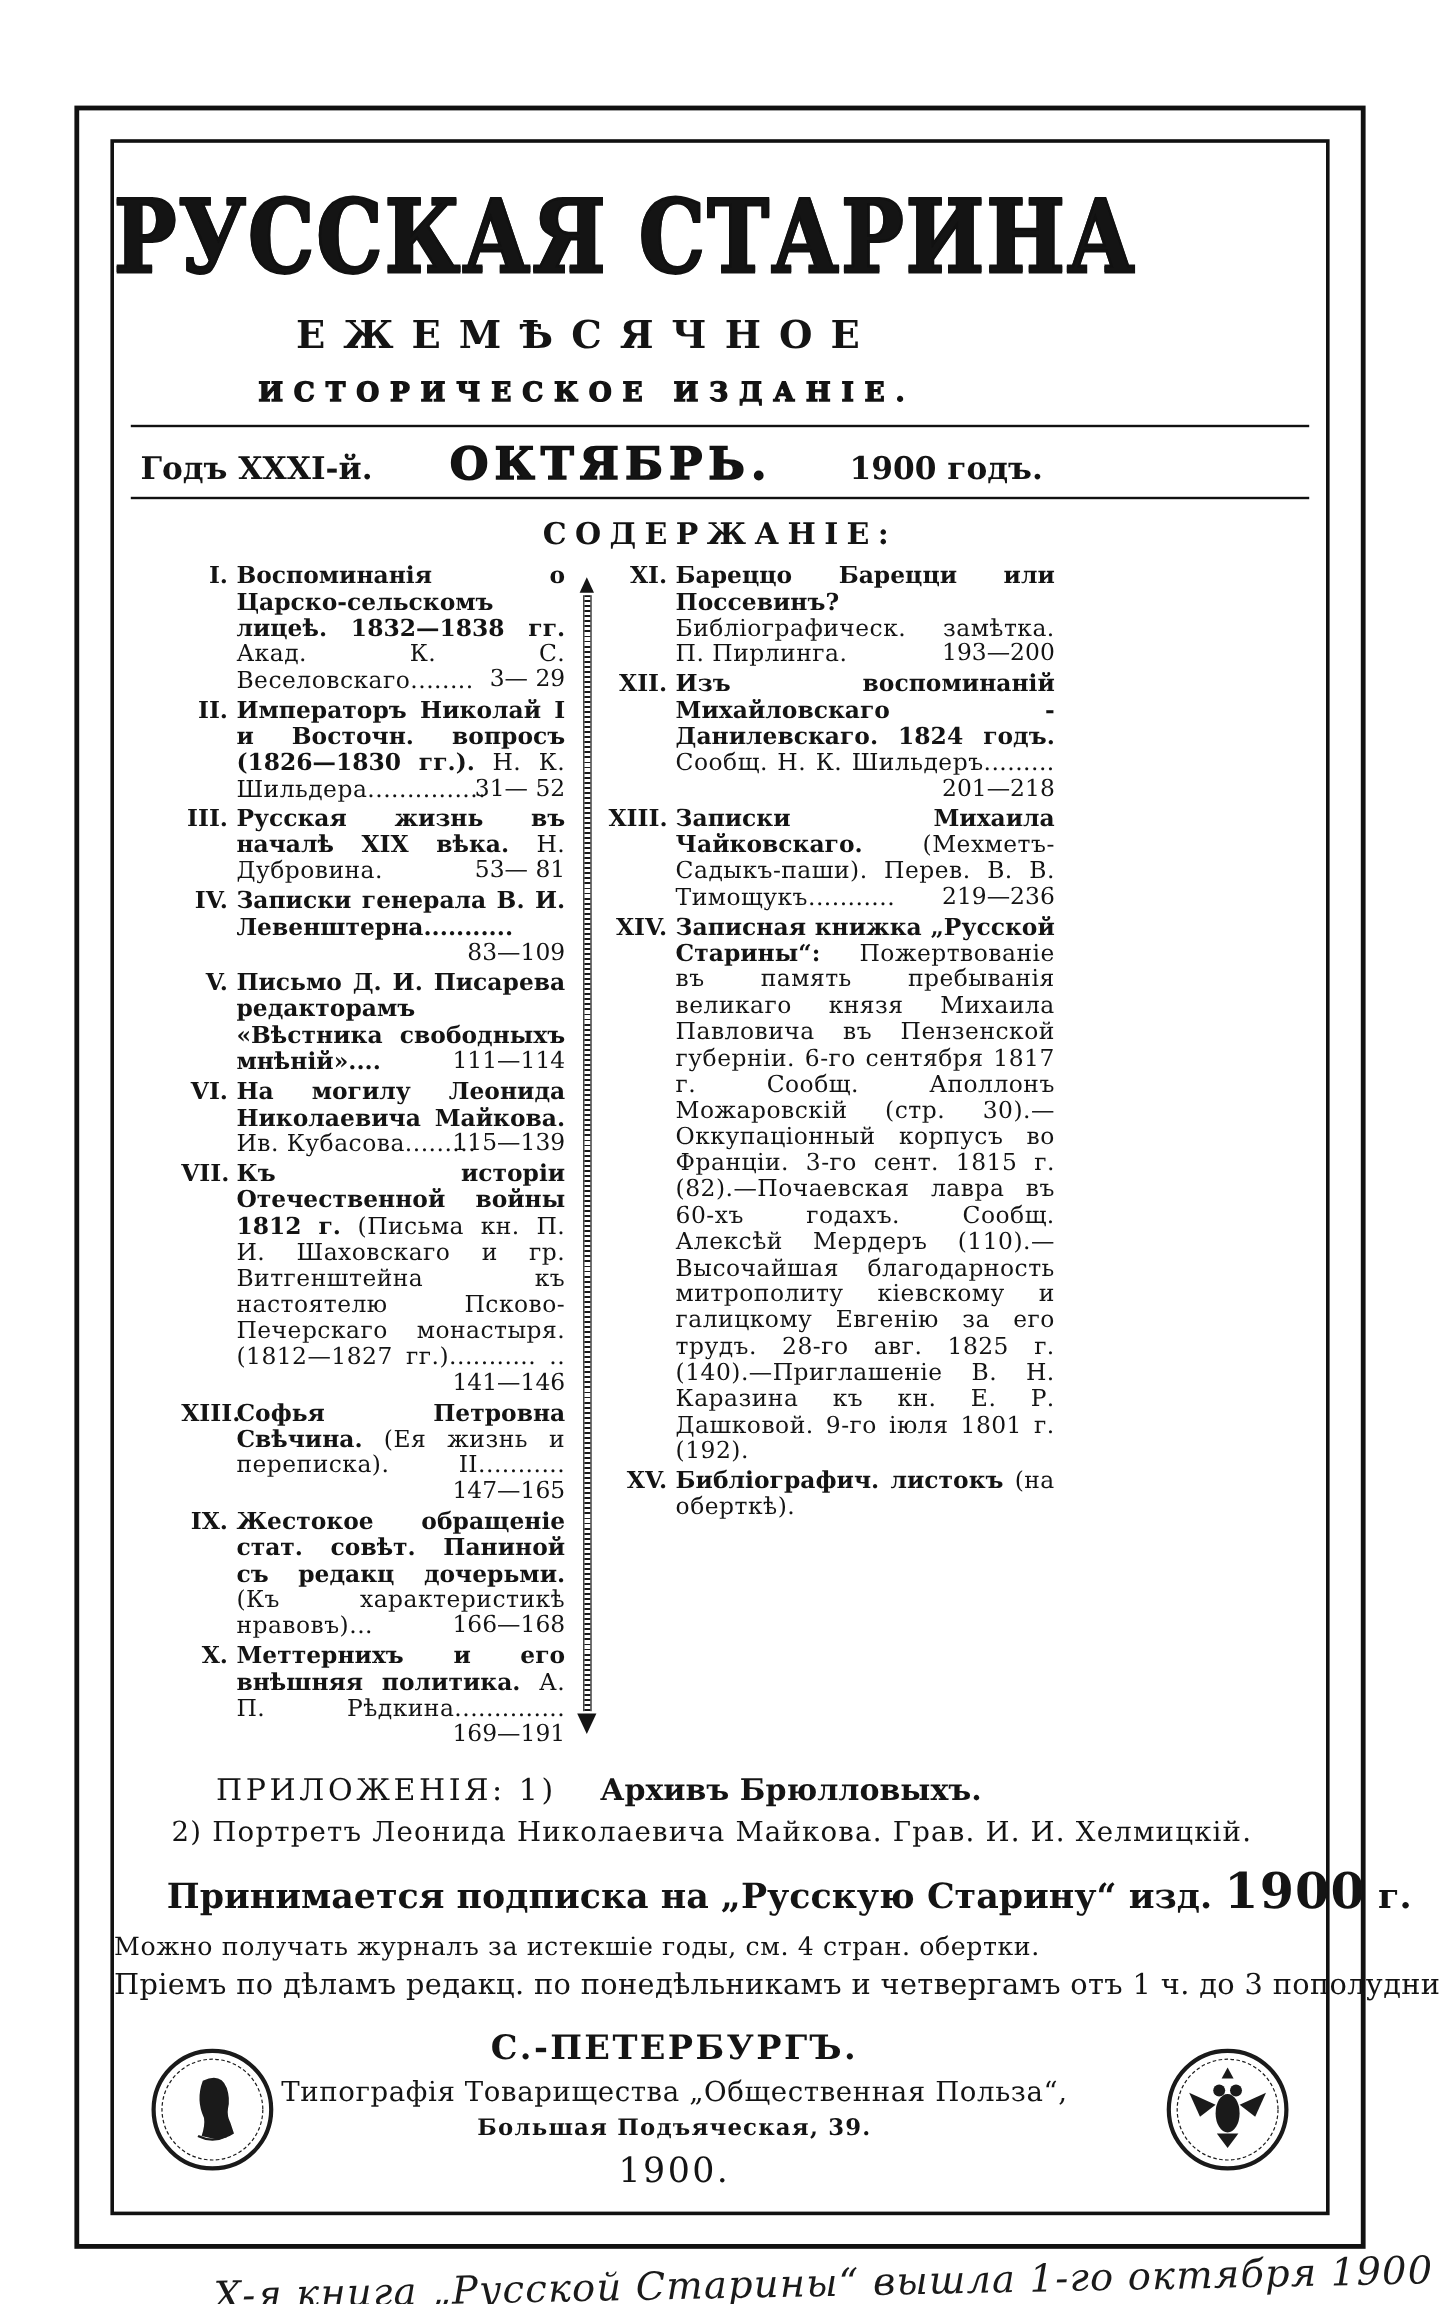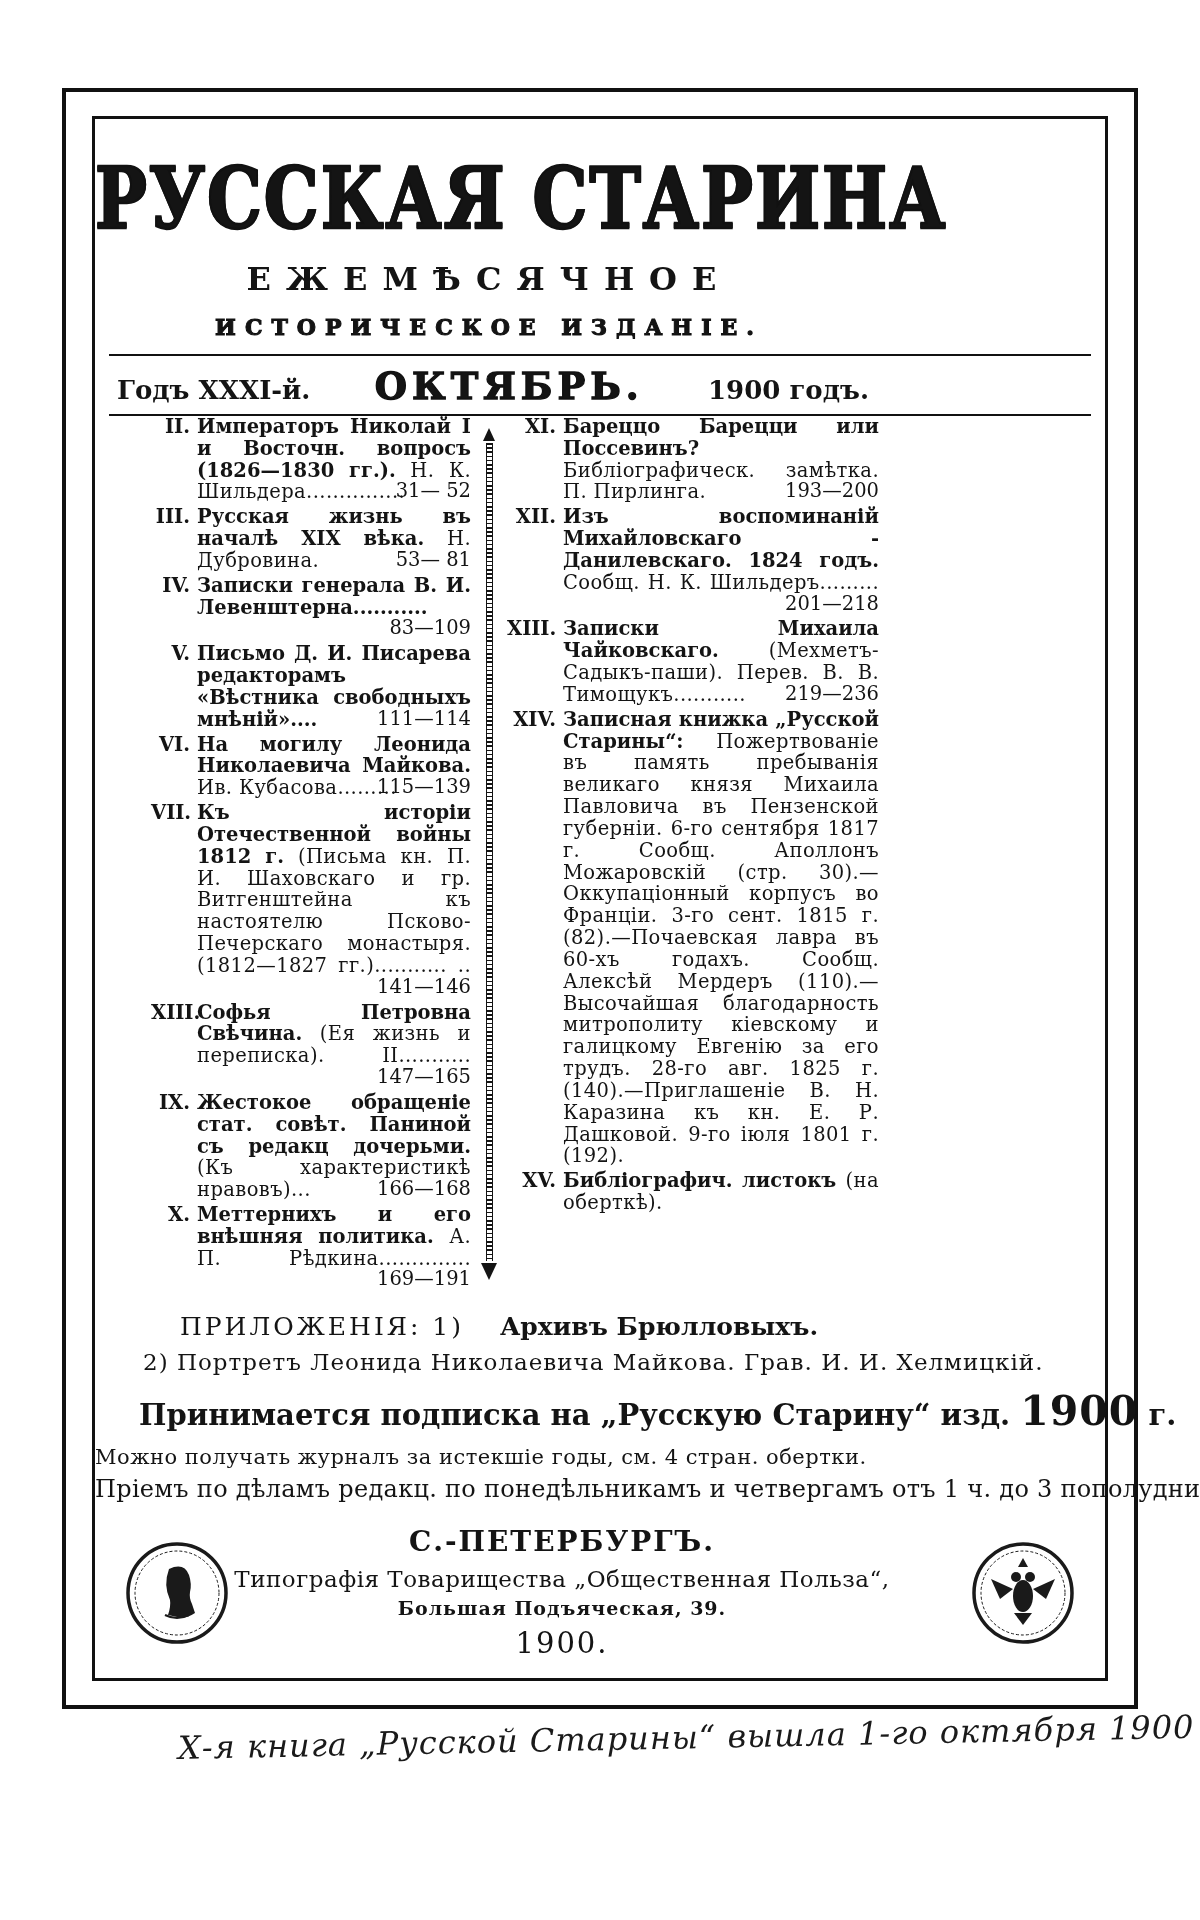--- a/index.html
+++ b/index.html
@@ -139,23 +139,25 @@
     <div class="rule"></div>
 
     <div class="dateline text-block">
       <span class="d-year-label">Годъ XXXI-й.</span>
       <span class="d-month">ОКТЯБРЬ.</span>
       <span class="d-year">1900 годъ.</span>
     </div>
 
     <div class="rule second"></div>
 
+    <div class="toc-heading text-block">СОДЕРЖАНІЕ:</div>
 
     <div class="toc text-block">
       <div class="toc-col left" id="toc-left">
+          <div class="toc-entry"><span class="toc-num">I.</span><span class="toc-bold">Воспоминанія о Царско-сельскомъ лицеѣ. 1832—1838 гг.</span><span class="toc-rest"> Акад. К. С. Веселовскаго........</span><span class="toc-spacer"></span><span class="toc-pages">3— 29</span></div>
           <div class="toc-entry"><span class="toc-num">II.</span><span class="toc-bold">Императоръ Николай I и Восточн. вопросъ (1826—1830 гг.).</span><span class="toc-rest"> Н. К. Шильдера...............</span><span class="toc-spacer"></span><span class="toc-pages">31— 52</span></div>
           <div class="toc-entry"><span class="toc-num">III.</span><span class="toc-bold">Русская жизнь въ началѣ XIX вѣка.</span><span class="toc-rest"> Н. Дубровина.</span><span class="toc-spacer"></span><span class="toc-pages">53— 81</span></div>
           <div class="toc-entry"><span class="toc-num">IV.</span><span class="toc-bold">Записки генерала В. И. Левенштерна...........</span><span class="toc-spacer"></span><span class="toc-pages">83—109</span></div>
           <div class="toc-entry"><span class="toc-num">V.</span><span class="toc-bold">Письмо Д. И. Писарева редакторамъ «Вѣстника свободныхъ мнѣній»....</span><span class="toc-spacer"></span><span class="toc-pages">111—114</span></div>
           <div class="toc-entry"><span class="toc-num">VI.</span><span class="toc-bold">На могилу Леонида Николаевича Майкова.</span><span class="toc-rest"> Ив. Кубасова.........</span><span class="toc-spacer"></span><span class="toc-pages">115—139</span></div>
           <div class="toc-entry"><span class="toc-num">VII.</span><span class="toc-bold">Къ исторіи Отечественной войны 1812 г.</span><span class="toc-rest"> (Письма кн. П. И. Шаховскаго и гр. Витгенштейна къ настоятелю Псково-Печерскаго монастыря. (1812—1827 гг.)........... ..</span><span class="toc-spacer"></span><span class="toc-pages">141—146</span></div>
           <div class="toc-entry"><span class="toc-num">XIII.</span><span class="toc-bold">Софья Петровна Свѣчина.</span><span class="toc-rest"> (Ея жизнь и переписка). II...........</span><span class="toc-spacer"></span><span class="toc-pages">147—165</span></div>
           <div class="toc-entry"><span class="toc-num">IX.</span><span class="toc-bold">Жестокое обращеніе стат. совѣт. Паниной съ редакц дочерьми.</span><span class="toc-rest"> (Къ характеристикѣ нравовъ)...</span><span class="toc-spacer"></span><span class="toc-pages">166—168</span></div>
           <div class="toc-entry"><span class="toc-num">X.</span><span class="toc-bold">Меттернихъ и его внѣшняя политика.</span><span class="toc-rest"> А. П. Рѣдкина..............</span><span class="toc-spacer"></span><span class="toc-pages">169—191</span></div>
         </div>

